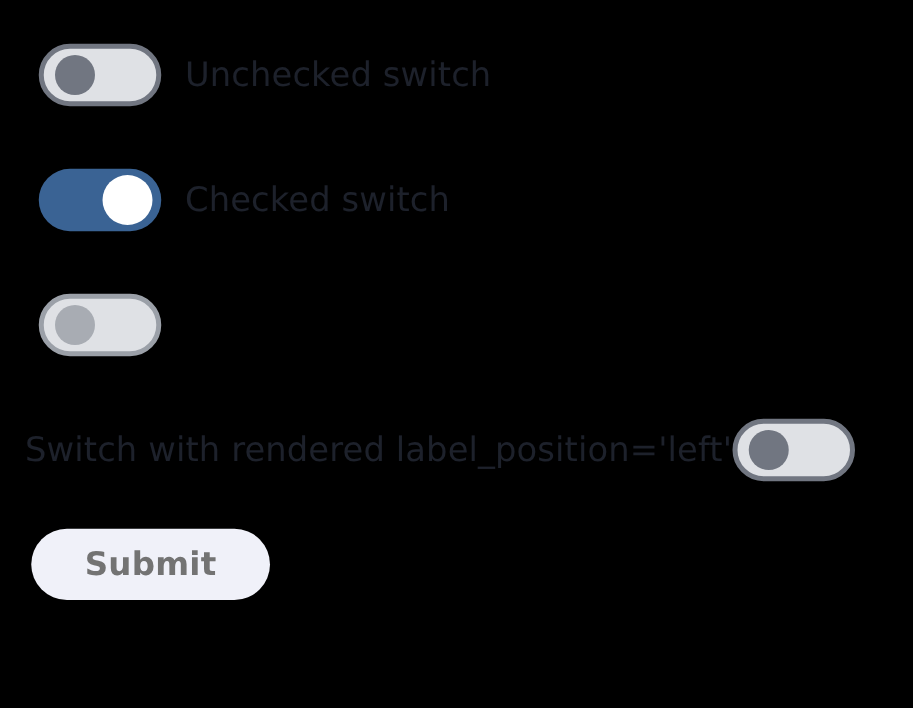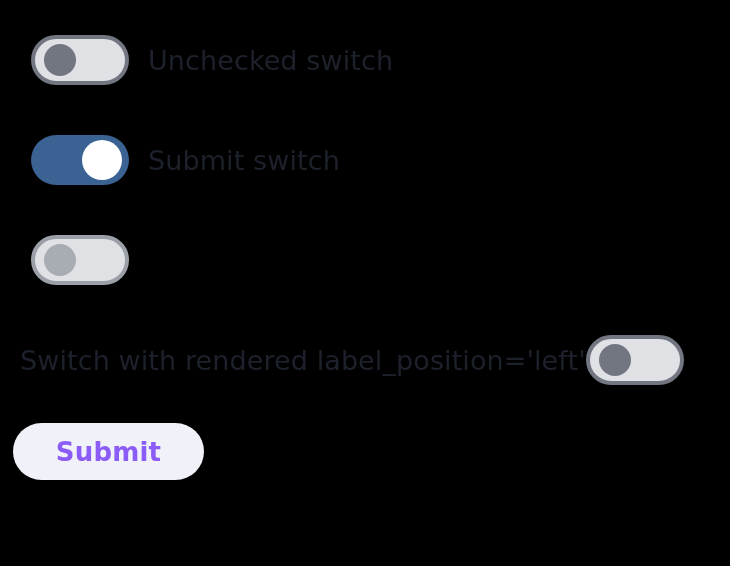--- a/index.html
+++ b/index.html
@@ -97,28 +97,28 @@
   
   .row-4 {
     padding-left: 20px;
     padding-right: 30px;
     justify-content: flex-start;
   }
 
   
   .submit-button {
     position: absolute;
-    left: 13px;
+    left: 25px;
     top: 423px;
     width: 191px;
     height: 57px;
     border: none;
     border-radius: 29px;
     background: #f0f1f9;
-    color: #8b5cf6;
+    color: #737373;
     font-family: "DejaVu Sans", sans-serif;
     font-size: 26px;
     font-weight: 700;
     letter-spacing: 0.2px;
     cursor: pointer;
     padding: 0;
   }
 </style>
 </head>
 <body>
@@ -129,21 +129,21 @@
     <div class="switch" role="switch" aria-checked="false">
       <span class="knob"></span>
     </div>
     <span class="switch-label label-right">Unchecked switch</span>
   </div>
 
   <div class="switch-row row-2 row-lead">
     <div class="switch checked" role="switch" aria-checked="true">
       <span class="knob"></span>
     </div>
-    <span class="switch-label label-right">Submit switch</span>
+    <span class="switch-label label-right">Checked switch</span>
   </div>
 
   <div class="switch-row row-3 row-lead">
     <div class="switch disabled" role="switch" aria-checked="false" aria-disabled="true">
       <span class="knob"></span>
     </div>
   </div>
 
   <div class="switch-row row-4">
     <span class="switch-label label-left">Switch with rendered label_position='left'</span>

